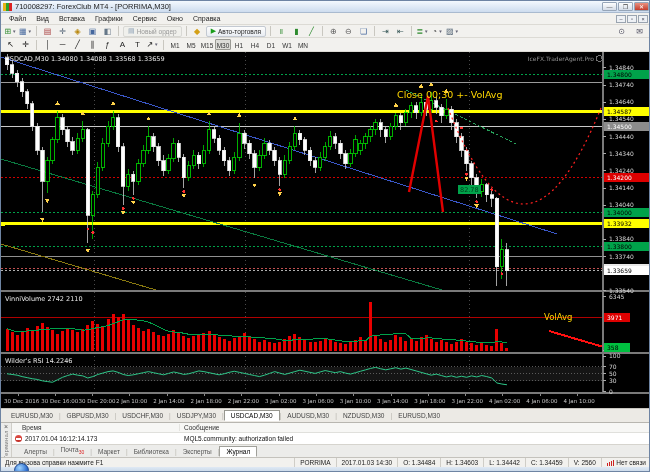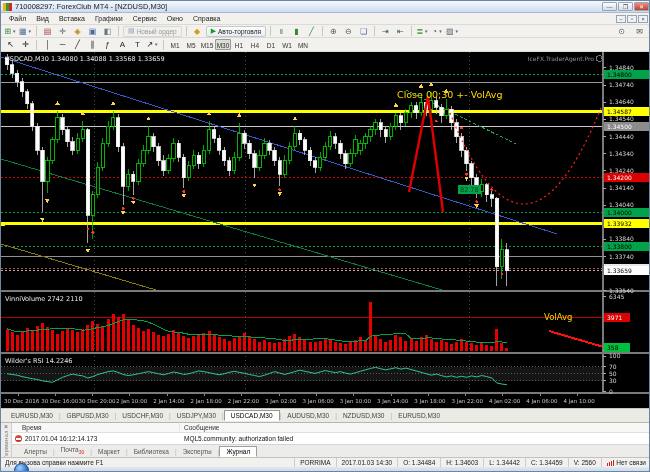--- a/index.html
+++ b/index.html
@@ -84,21 +84,21 @@
   .orb{position:absolute;left:13px;top:462px;width:15px;height:15px;border-radius:50%;
     background:radial-gradient(circle at 35% 30%,#9fd4ff,#2f6fd0 60%,#1c4a9c);border:1px solid #1a4186;}
 </style>
 </head>
 <body>
 
 <div class="win">
 
   <div class="titlebar">
     <span class="appicon"></span>
-    <span class="title">710008297: ForexClub MT4 - [NZDUSD,M30]</span>
+    <span class="title">710008297: ForexClub MT4 - [PORRIMA,M30]</span>
     <span class="winbtns">
       <span class="wbtn">—</span>
       <span class="wbtn">❐</span>
       <span class="wbtn close">✕</span>
     </span>
   </div>
 
   <div class="menubar">
     <span id="menu-items"><span class="menuitem">Файл</span><span class="menuitem">Вид</span><span class="menuitem">Вставка</span><span class="menuitem">Графики</span><span class="menuitem">Сервис</span><span class="menuitem">Окно</span><span class="menuitem">Справка</span></span>
     <span class="childbtns">

